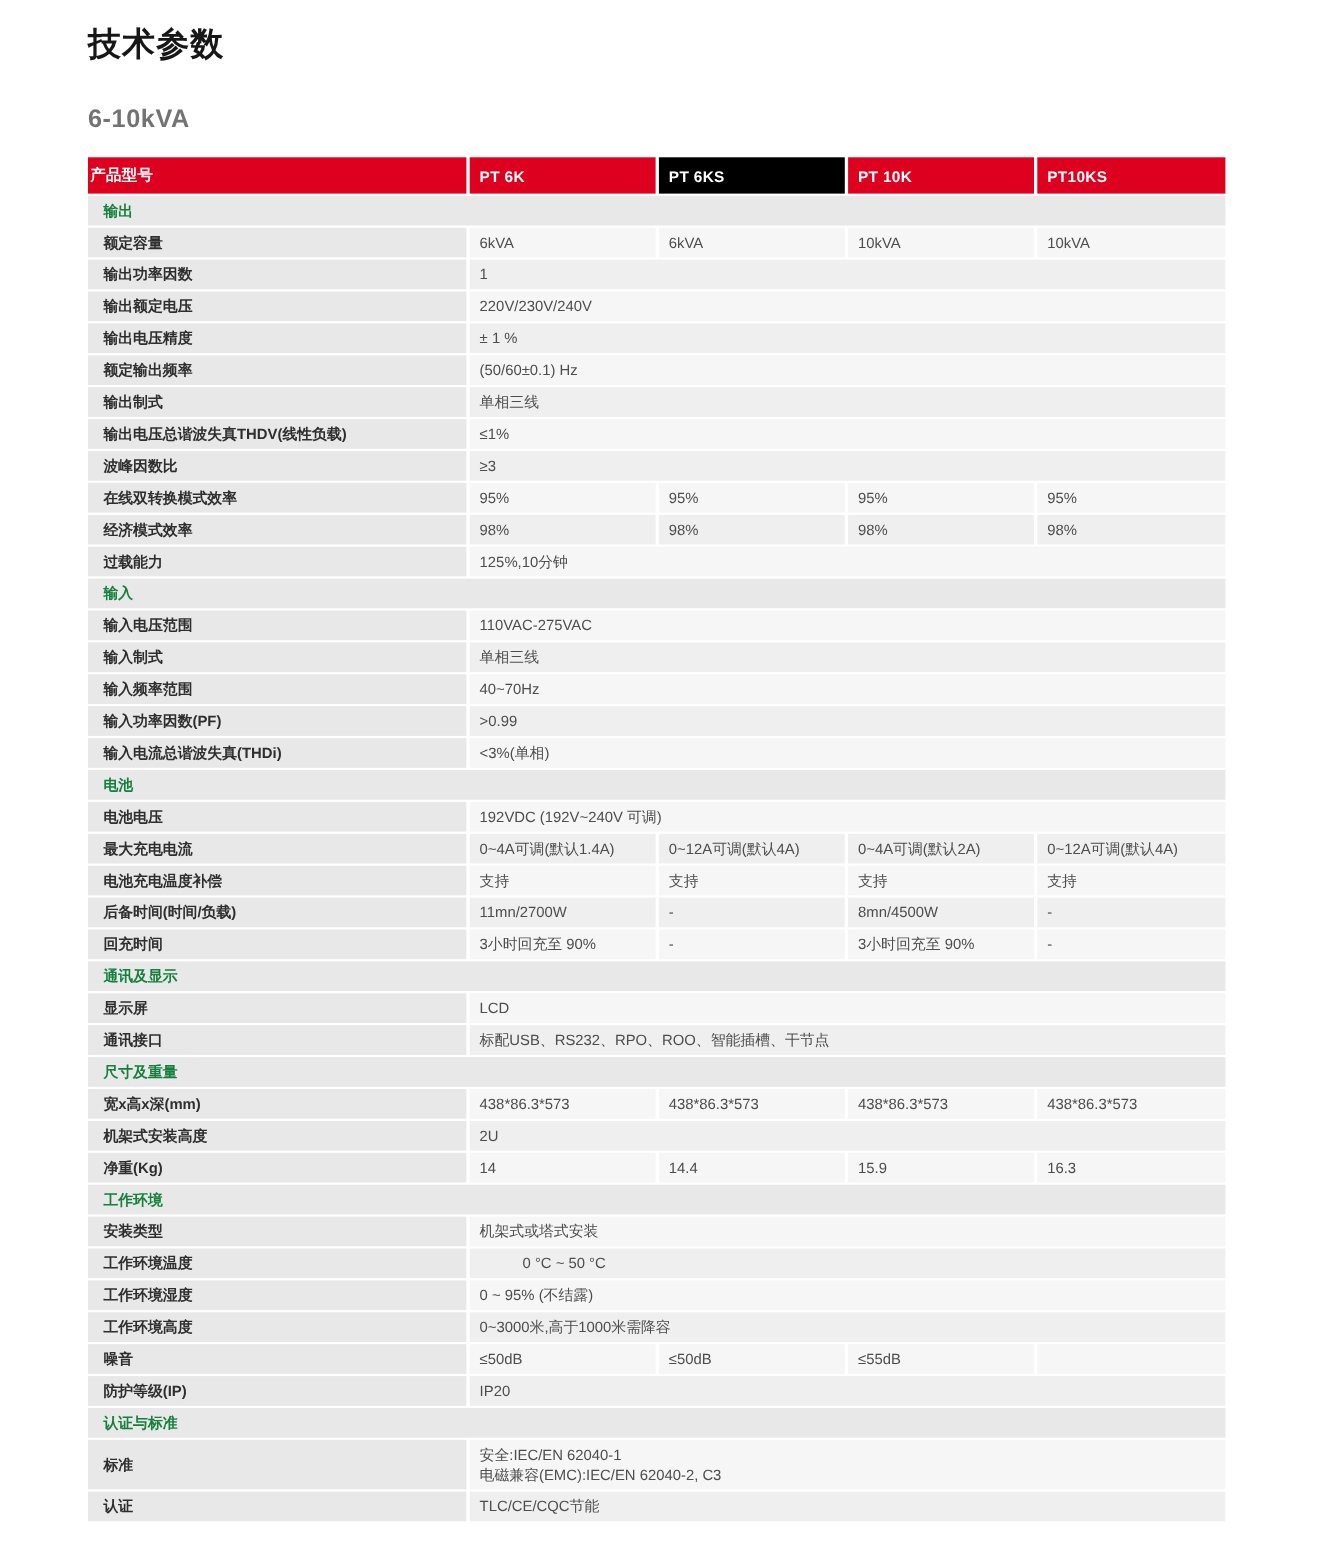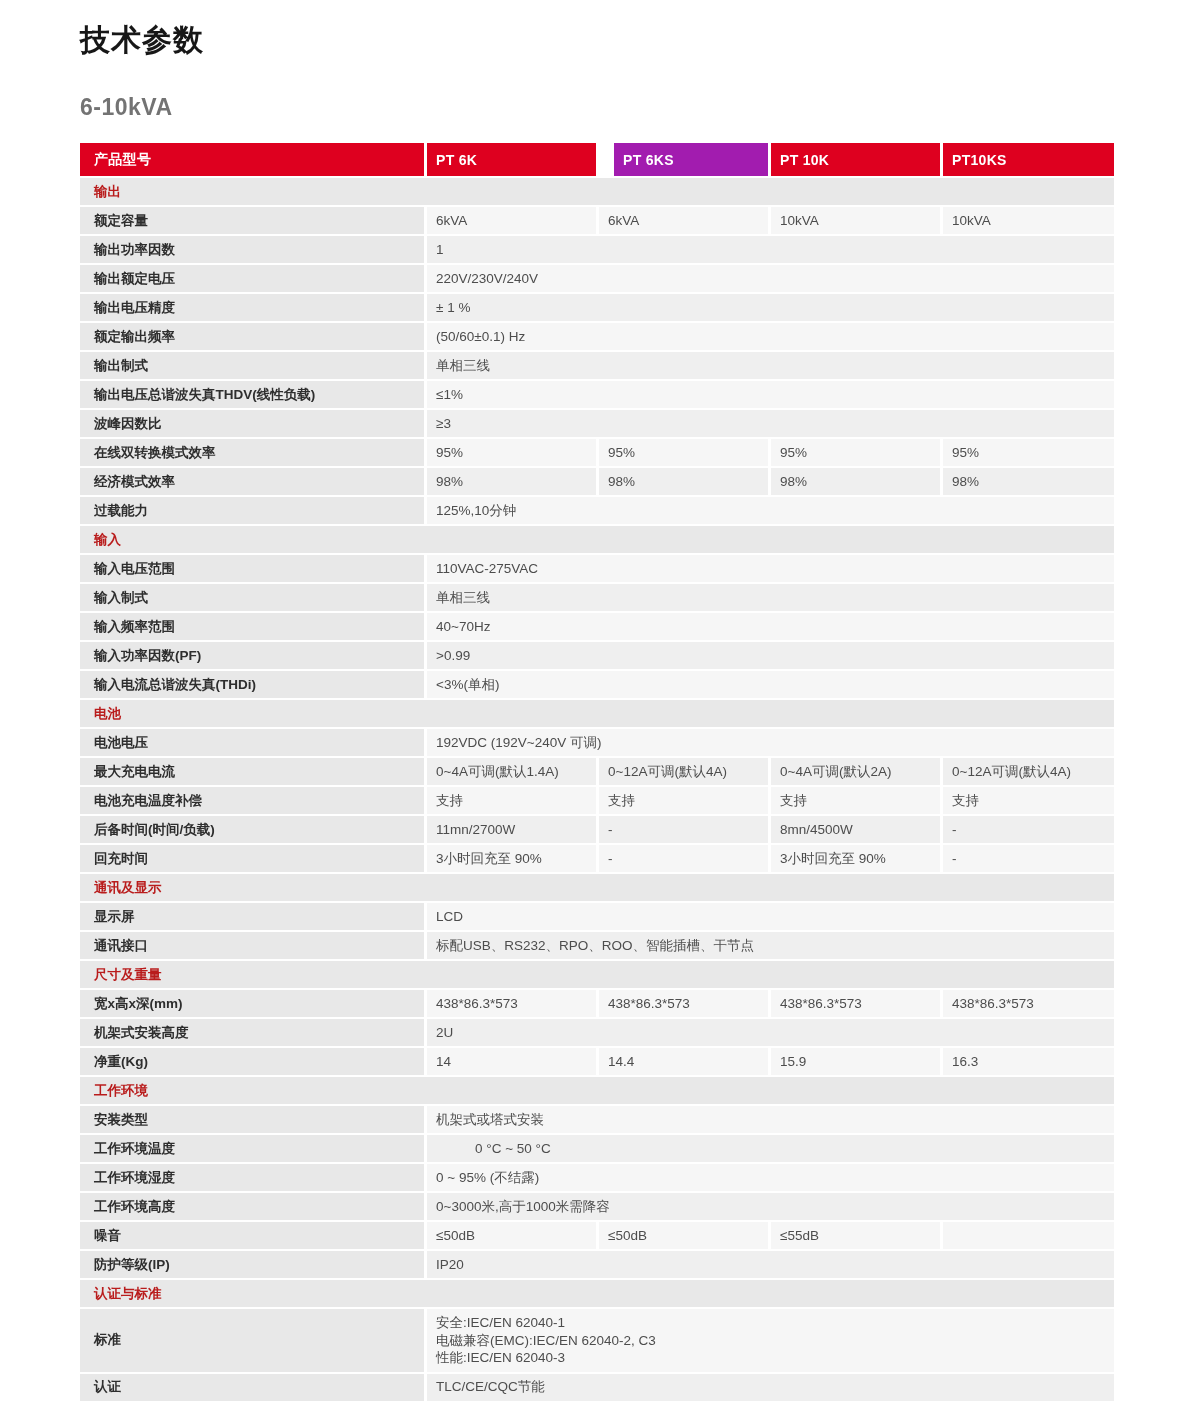--- a/index.html
+++ b/index.html
@@ -22,41 +22,41 @@
     grid-template-columns:344px 169px 169px 169px 171px;
     gap:2px 3px;
     font-size:13.5px;
   }
   .contents{display:contents;}
   .cell{display:flex;align-items:center;box-sizing:border-box;}
   .hcell{
     min-height:33px;color:#ffffff;font-weight:700;font-size:14px;
     padding-left:9px;letter-spacing:0.3px;
   }
-  .hcell.label{padding-left:14px;}
+  .hcell.label{padding-left:2px;}
   .scell{
-    grid-column:1 / -1;min-height:27px;font-weight:700;color:#b91c1c;
+    grid-column:1 / -1;min-height:27px;font-weight:700;color:#15803d;
     padding-left:14px;font-size:13.5px;
   }
   .lcell{
     min-height:27px;font-weight:600;color:#2e2e2e;padding-left:14px;
   }
   .vcell{min-height:27px;color:#4d4d4d;padding-left:9px;}
   .vcell.multiline{
     display:block;padding-top:5px;padding-bottom:5px;line-height:17.5px;
   }
 </style>
 </head>
 <body>
 
 <div class="page-title">技术参数</div>
 <div class="page-subtitle">6-10kVA</div>
 
 <div id="spec-table">
-    <div class="contents"><div class="cell hcell label" style="background: rgb(222, 0, 31);">产品型号</div><div class="cell hcell" style="background: rgb(222, 0, 31);">PT 6K</div><div class="cell hcell" style="background: #a21caf; margin-left: 15px;">PT 6KS</div><div class="cell hcell" style="background: rgb(222, 0, 31);">PT 10K</div><div class="cell hcell" style="background: rgb(222, 0, 31);">PT10KS</div></div>
+    <div class="contents"><div class="cell hcell label" style="background: rgb(222, 0, 31);">产品型号</div><div class="cell hcell" style="background: rgb(222, 0, 31);">PT 6K</div><div class="cell hcell" style="background: #000000;">PT 6KS</div><div class="cell hcell" style="background: rgb(222, 0, 31);">PT 10K</div><div class="cell hcell" style="background: rgb(222, 0, 31);">PT10KS</div></div>
     <div class="contents"><div class="cell scell" style="background: rgb(232, 232, 232);">输出</div></div>
     <div class="contents"><div class="cell lcell" style="background: rgb(232, 232, 232);">额定容量</div><div class="cell vcell" style="background: rgb(246, 246, 246);">6kVA</div><div class="cell vcell" style="background: rgb(246, 246, 246);">6kVA</div><div class="cell vcell" style="background: rgb(246, 246, 246);">10kVA</div><div class="cell vcell" style="background: rgb(246, 246, 246);">10kVA</div></div>
     <div class="contents"><div class="cell lcell" style="background: rgb(232, 232, 232);">输出功率因数</div><div class="cell vcell" style="background: rgb(239, 239, 239); grid-column: 2 / -1;">1</div></div>
     <div class="contents"><div class="cell lcell" style="background: rgb(232, 232, 232);">输出额定电压</div><div class="cell vcell" style="background: rgb(246, 246, 246); grid-column: 2 / -1;">220V/230V/240V</div></div>
     <div class="contents"><div class="cell lcell" style="background: rgb(232, 232, 232);">输出电压精度</div><div class="cell vcell" style="background: rgb(239, 239, 239); grid-column: 2 / -1;">± 1 %</div></div>
     <div class="contents"><div class="cell lcell" style="background: rgb(232, 232, 232);">额定输出频率</div><div class="cell vcell" style="background: rgb(246, 246, 246); grid-column: 2 / -1;">(50/60±0.1) Hz</div></div>
     <div class="contents"><div class="cell lcell" style="background: rgb(232, 232, 232);">输出制式</div><div class="cell vcell" style="background: rgb(239, 239, 239); grid-column: 2 / -1;">单相三线</div></div>
     <div class="contents"><div class="cell lcell" style="background: rgb(232, 232, 232);">输出电压总谐波失真THDV(线性负载)</div><div class="cell vcell" style="background: rgb(246, 246, 246); grid-column: 2 / -1;">≤1%</div></div>
     <div class="contents"><div class="cell lcell" style="background: rgb(232, 232, 232);">波峰因数比</div><div class="cell vcell" style="background: rgb(239, 239, 239); grid-column: 2 / -1;">≥3</div></div>
     <div class="contents"><div class="cell lcell" style="background: rgb(232, 232, 232);">在线双转换模式效率</div><div class="cell vcell" style="background: rgb(246, 246, 246);">95%</div><div class="cell vcell" style="background: rgb(246, 246, 246);">95%</div><div class="cell vcell" style="background: rgb(246, 246, 246);">95%</div><div class="cell vcell" style="background: rgb(246, 246, 246);">95%</div></div>
@@ -85,16 +85,15 @@
     <div class="contents"><div class="cell lcell" style="background: rgb(232, 232, 232);">安装类型</div><div class="cell vcell" style="background: rgb(246, 246, 246); grid-column: 2 / -1;">机架式或塔式安装</div></div>
     <div class="contents"><div class="cell lcell" style="background: rgb(232, 232, 232);">工作环境温度</div><div class="cell vcell" style="background: rgb(239, 239, 239); grid-column: 2 / -1; padding-left: 48px;">0 °C ~ 50 °C</div></div>
     <div class="contents"><div class="cell lcell" style="background: rgb(232, 232, 232);">工作环境湿度</div><div class="cell vcell" style="background: rgb(246, 246, 246); grid-column: 2 / -1;">0 ~ 95% (不结露)</div></div>
     <div class="contents"><div class="cell lcell" style="background: rgb(232, 232, 232);">工作环境高度</div><div class="cell vcell" style="background: rgb(239, 239, 239); grid-column: 2 / -1;">0~3000米,高于1000米需降容</div></div>
     <div class="contents"><div class="cell lcell" style="background: rgb(232, 232, 232);">噪音</div><div class="cell vcell" style="background: rgb(246, 246, 246);">≤50dB</div><div class="cell vcell" style="background: rgb(246, 246, 246);">≤50dB</div><div class="cell vcell" style="background: rgb(246, 246, 246);">≤55dB</div><div class="cell vcell" style="background: rgb(246, 246, 246);"></div></div>
     <div class="contents"><div class="cell lcell" style="background: rgb(232, 232, 232);">防护等级(IP)</div><div class="cell vcell" style="background: rgb(239, 239, 239); grid-column: 2 / -1;">IP20</div></div>
     <div class="contents"><div class="cell scell" style="background: rgb(232, 232, 232);">认证与标准</div></div>
     <div class="contents"><div class="cell lcell" style="background: rgb(232, 232, 232);">标准</div><div class="cell vcell multiline" style="background: rgb(246, 246, 246); grid-column: 2 / -1;">
         <div>安全:IEC/EN 62040-1</div>
         <div>电磁兼容(EMC):IEC/EN 62040-2, C3</div>
-        <div>性能:IEC/EN 62040-3</div>
       </div></div>
     <div class="contents"><div class="cell lcell" style="background: rgb(232, 232, 232);">认证</div><div class="cell vcell" style="background: rgb(239, 239, 239); grid-column: 2 / -1;">TLC/CE/CQC节能</div></div>
   </div>
 
 </body></html>

